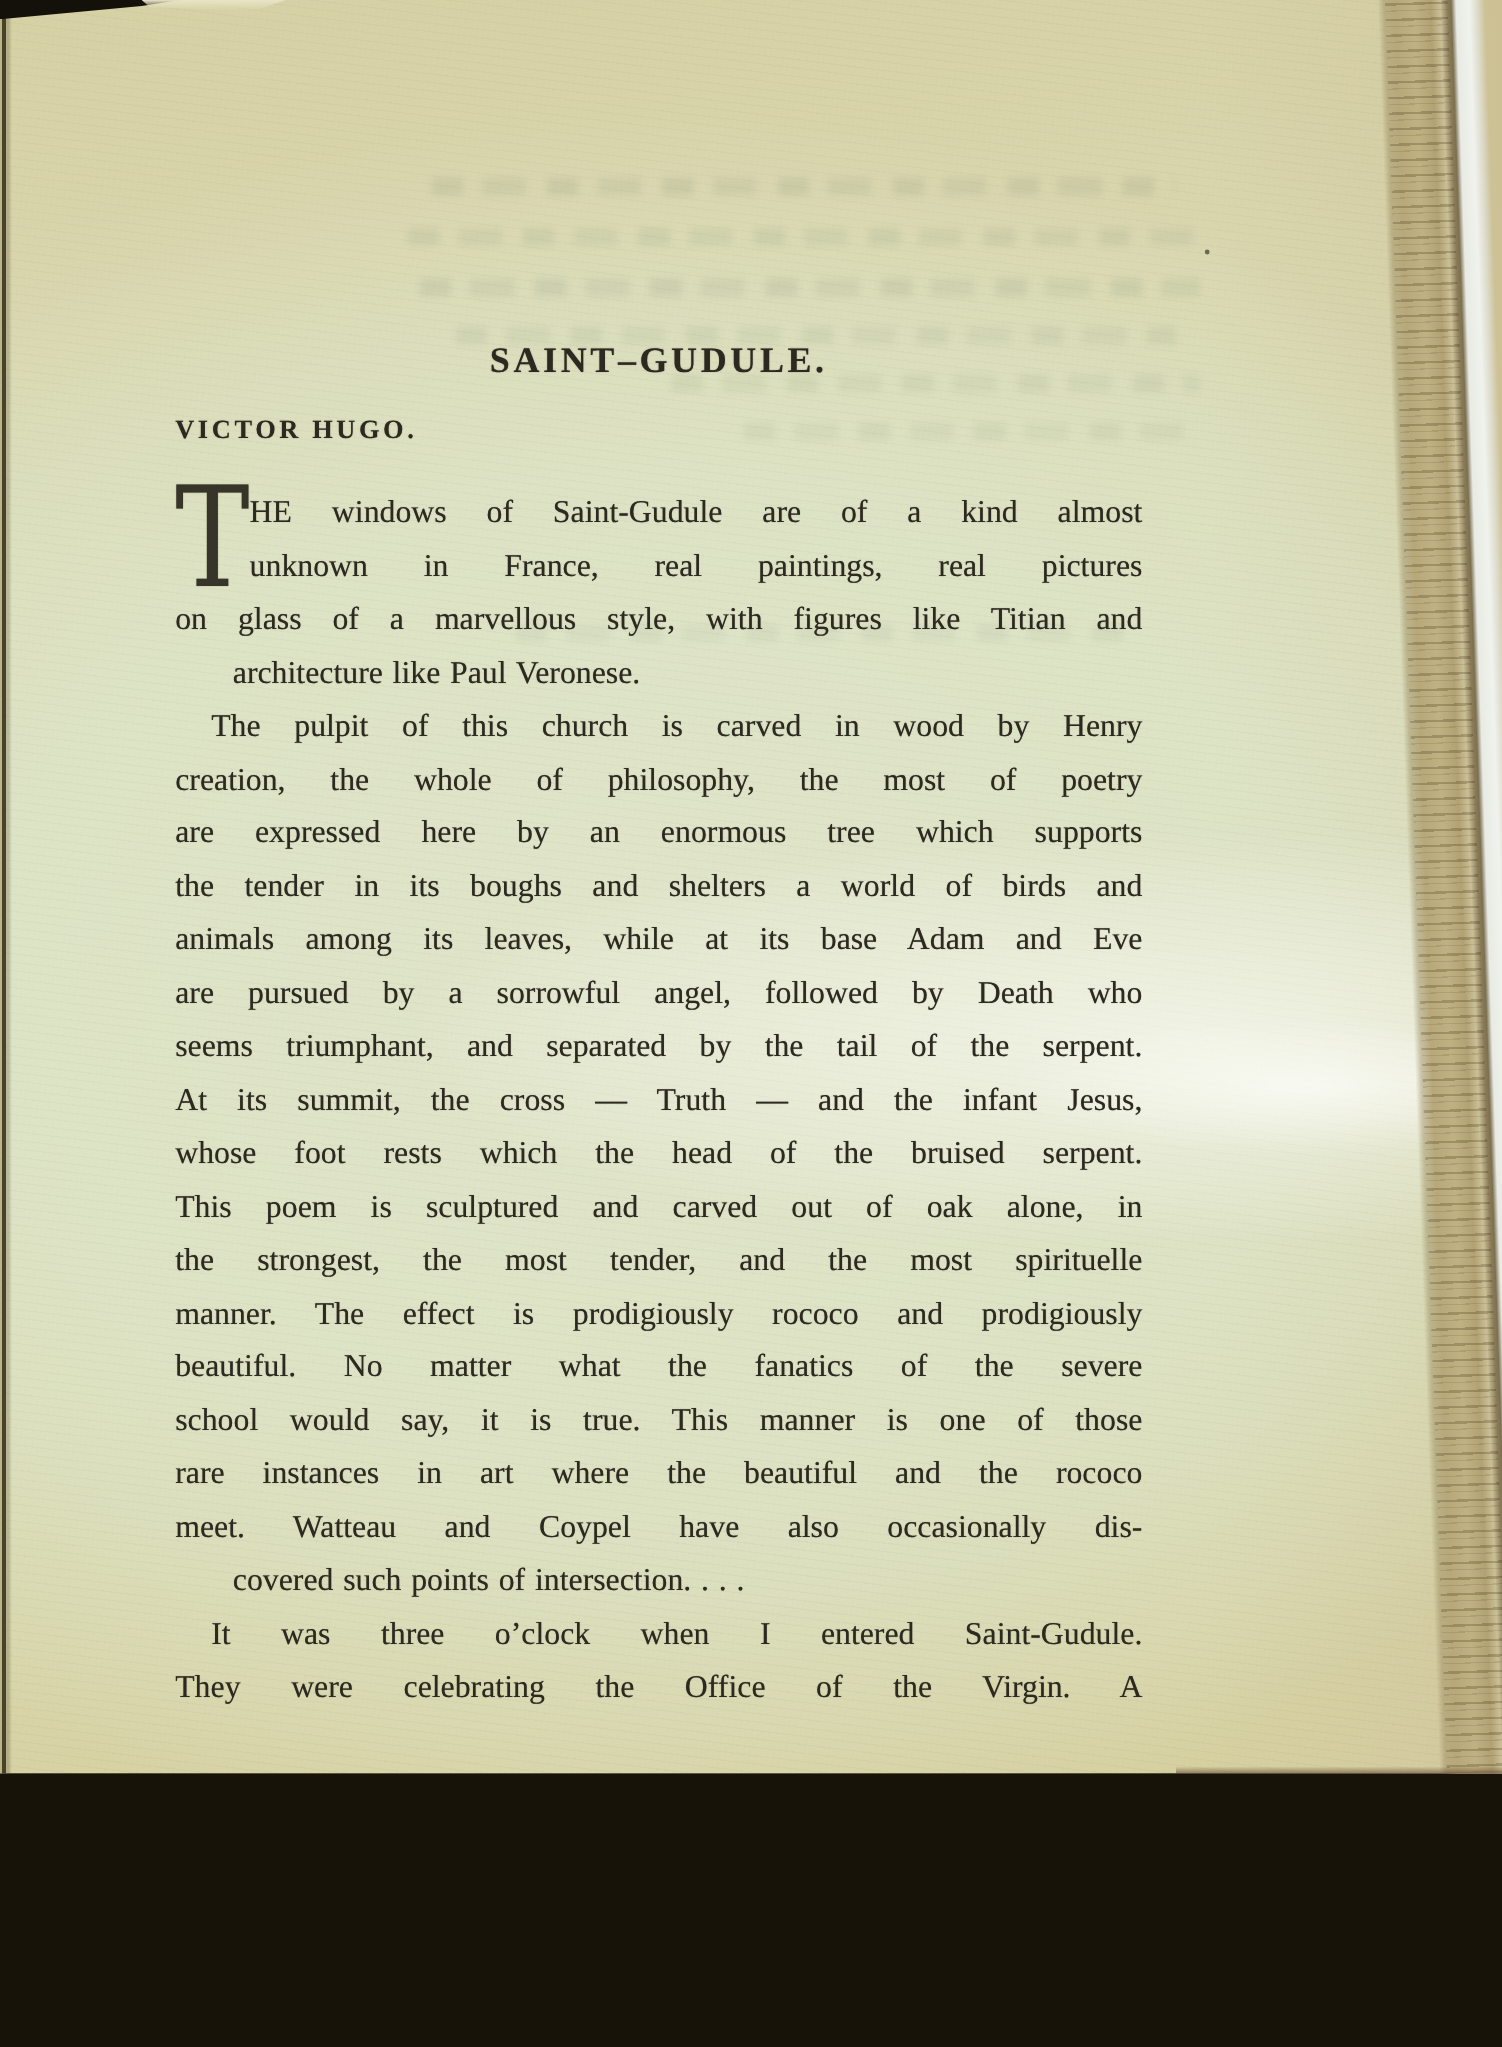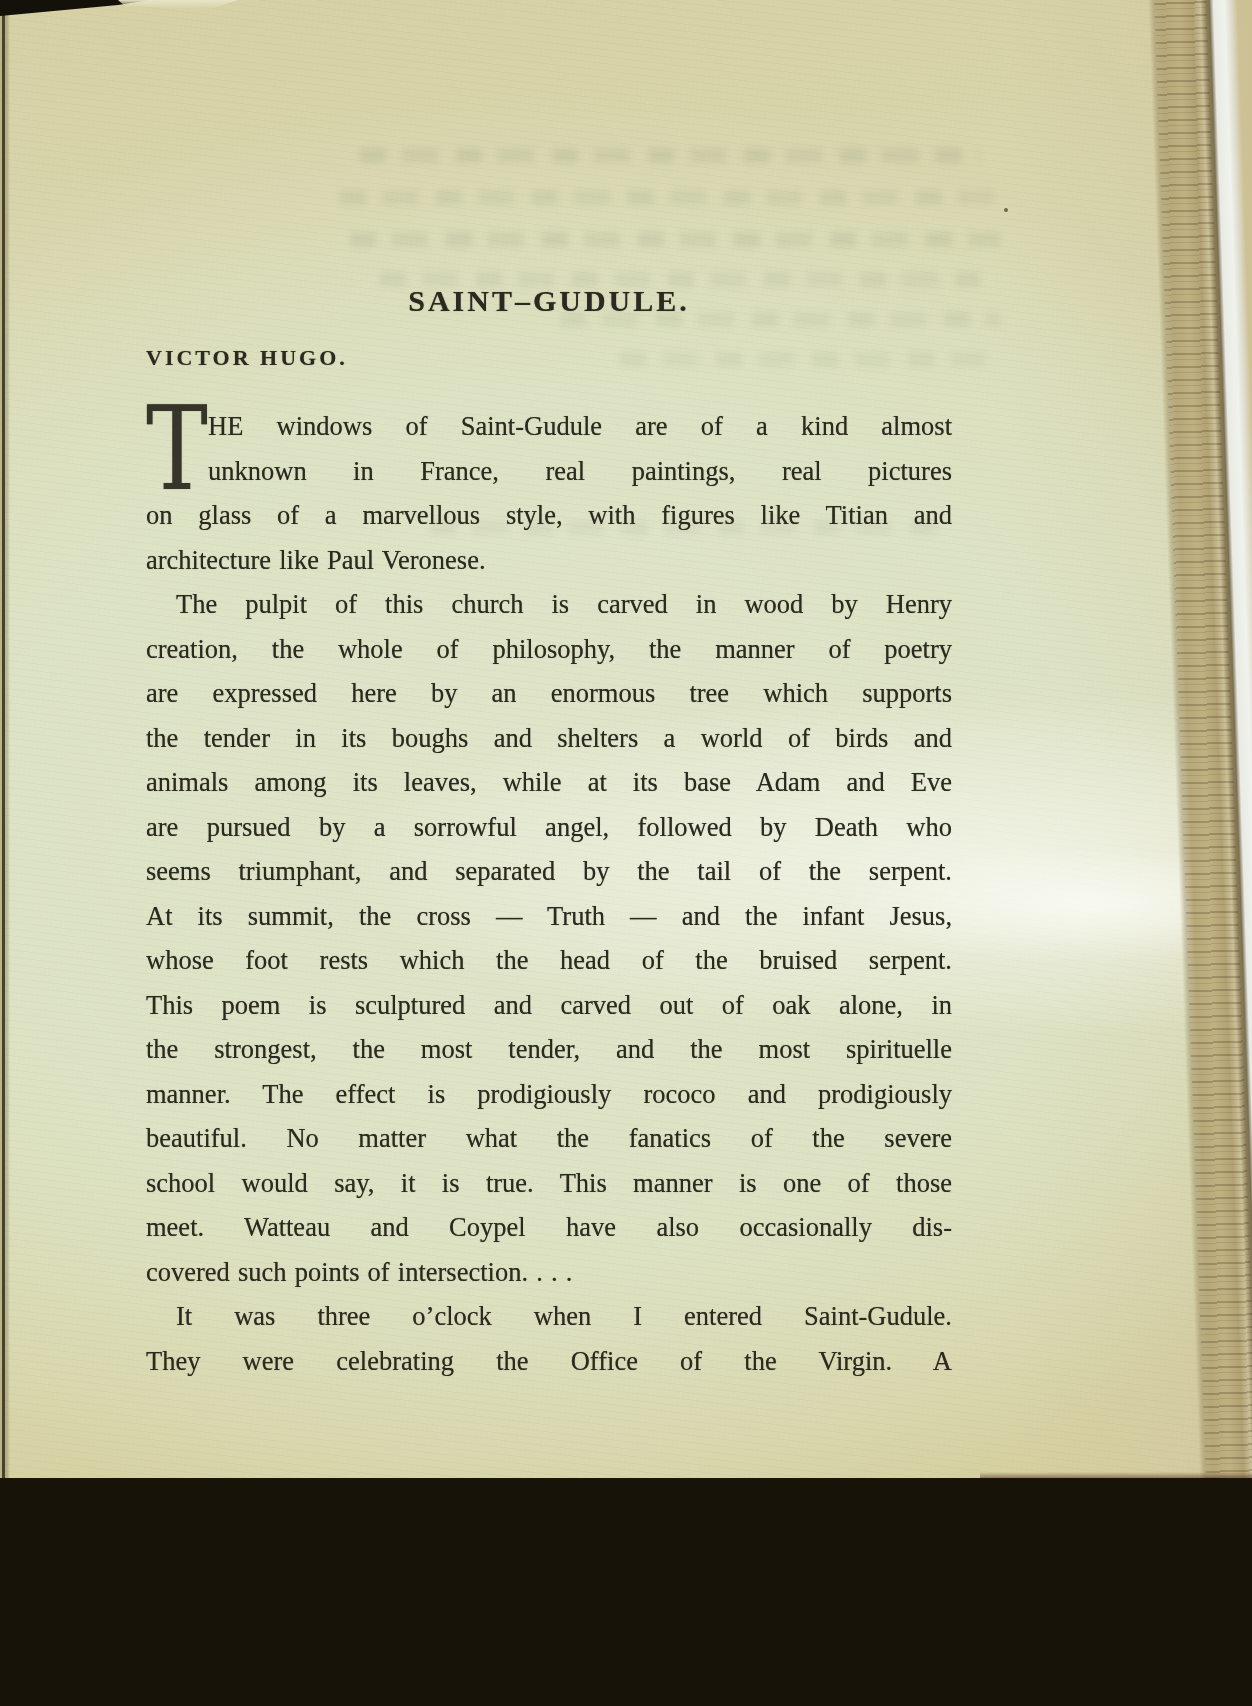--- a/index.html
+++ b/index.html
@@ -115,20 +115,21 @@
   }
   .line{
     line-height:44.5px;
     text-align:justify;
     -moz-text-align-last:justify;
     text-align-last:justify;
     word-spacing:1.5px;
   }
   .line.last{
     text-align-last:left;
+    margin-left:48px;
     -moz-text-align-last:left;
   }
   .line.indent{text-indent:30px;}
   .line.dropline2{padding-left:22px;}
   .it{margin-top:34px;}
   .dropcap{
     float:left;width:58px;height:89px;
     font-family:"DejaVu Serif", serif;
     font-size:116px;line-height:89px;
     text-align:center;
@@ -162,33 +163,34 @@
     <div class="title">SAINT–GUDULE.</div>
     <div class="author">VICTOR HUGO.</div>
     <div class="body-text">
       <span class="dropcap">T</span>
 
     <div class="line dropline1">HE windows of Saint-Gudule are of a kind almost</div>
         <div class="line dropline2">unknown in France, real paintings, real pictures</div>
         <div class="line">on glass of a marvellous style, with figures like Titian and</div>
         <div class="line last">architecture like Paul Veronese.</div>
         <div class="line indent">The pulpit of this church is carved in wood by Henry</div>
-        <div class="line">creation, the whole of philosophy, the manner of poetry</div>
+        <div class="line">creation, the whole of philosophy, the most of poetry</div>
         <div class="line">are expressed here by an enormous tree which supports</div>
         <div class="line">the tender in its boughs and shelters a world of birds and</div>
         <div class="line">animals among its leaves, while at its base Adam and Eve</div>
         <div class="line">are pursued by a sorrowful angel, followed by Death who</div>
         <div class="line">seems triumphant, and separated by the tail of the serpent.</div>
         <div class="line">At its summit, the cross — Truth — and the infant Jesus,</div>
         <div class="line">whose foot rests which the head of the bruised serpent.</div>
         <div class="line">This poem is sculptured and carved out of oak alone, in</div>
         <div class="line"><span>the strongest, the most tender, and the most </span><span class="it">spirituelle</span></div>
         <div class="line">manner.  The effect is prodigiously rococo and prodigiously</div>
         <div class="line">beautiful.  No matter what the fanatics of the severe</div>
         <div class="line">school would say, it is true.  This manner is one of those</div>
+        <div class="line">rare instances in art where the beautiful and the rococo</div>
         <div class="line">meet.  Watteau and Coypel have also occasionally dis-</div>
         <div class="line last">covered such points of intersection. . . .</div>
         <div class="line indent">It was three o’clock when I entered Saint-Gudule.</div>
         <div class="line">They were celebrating the Office of the Virgin.  A</div>
       </div>
   </div>
 
   <div class="edge-stack">
     <div class="edge-speckle"></div>
   </div>

